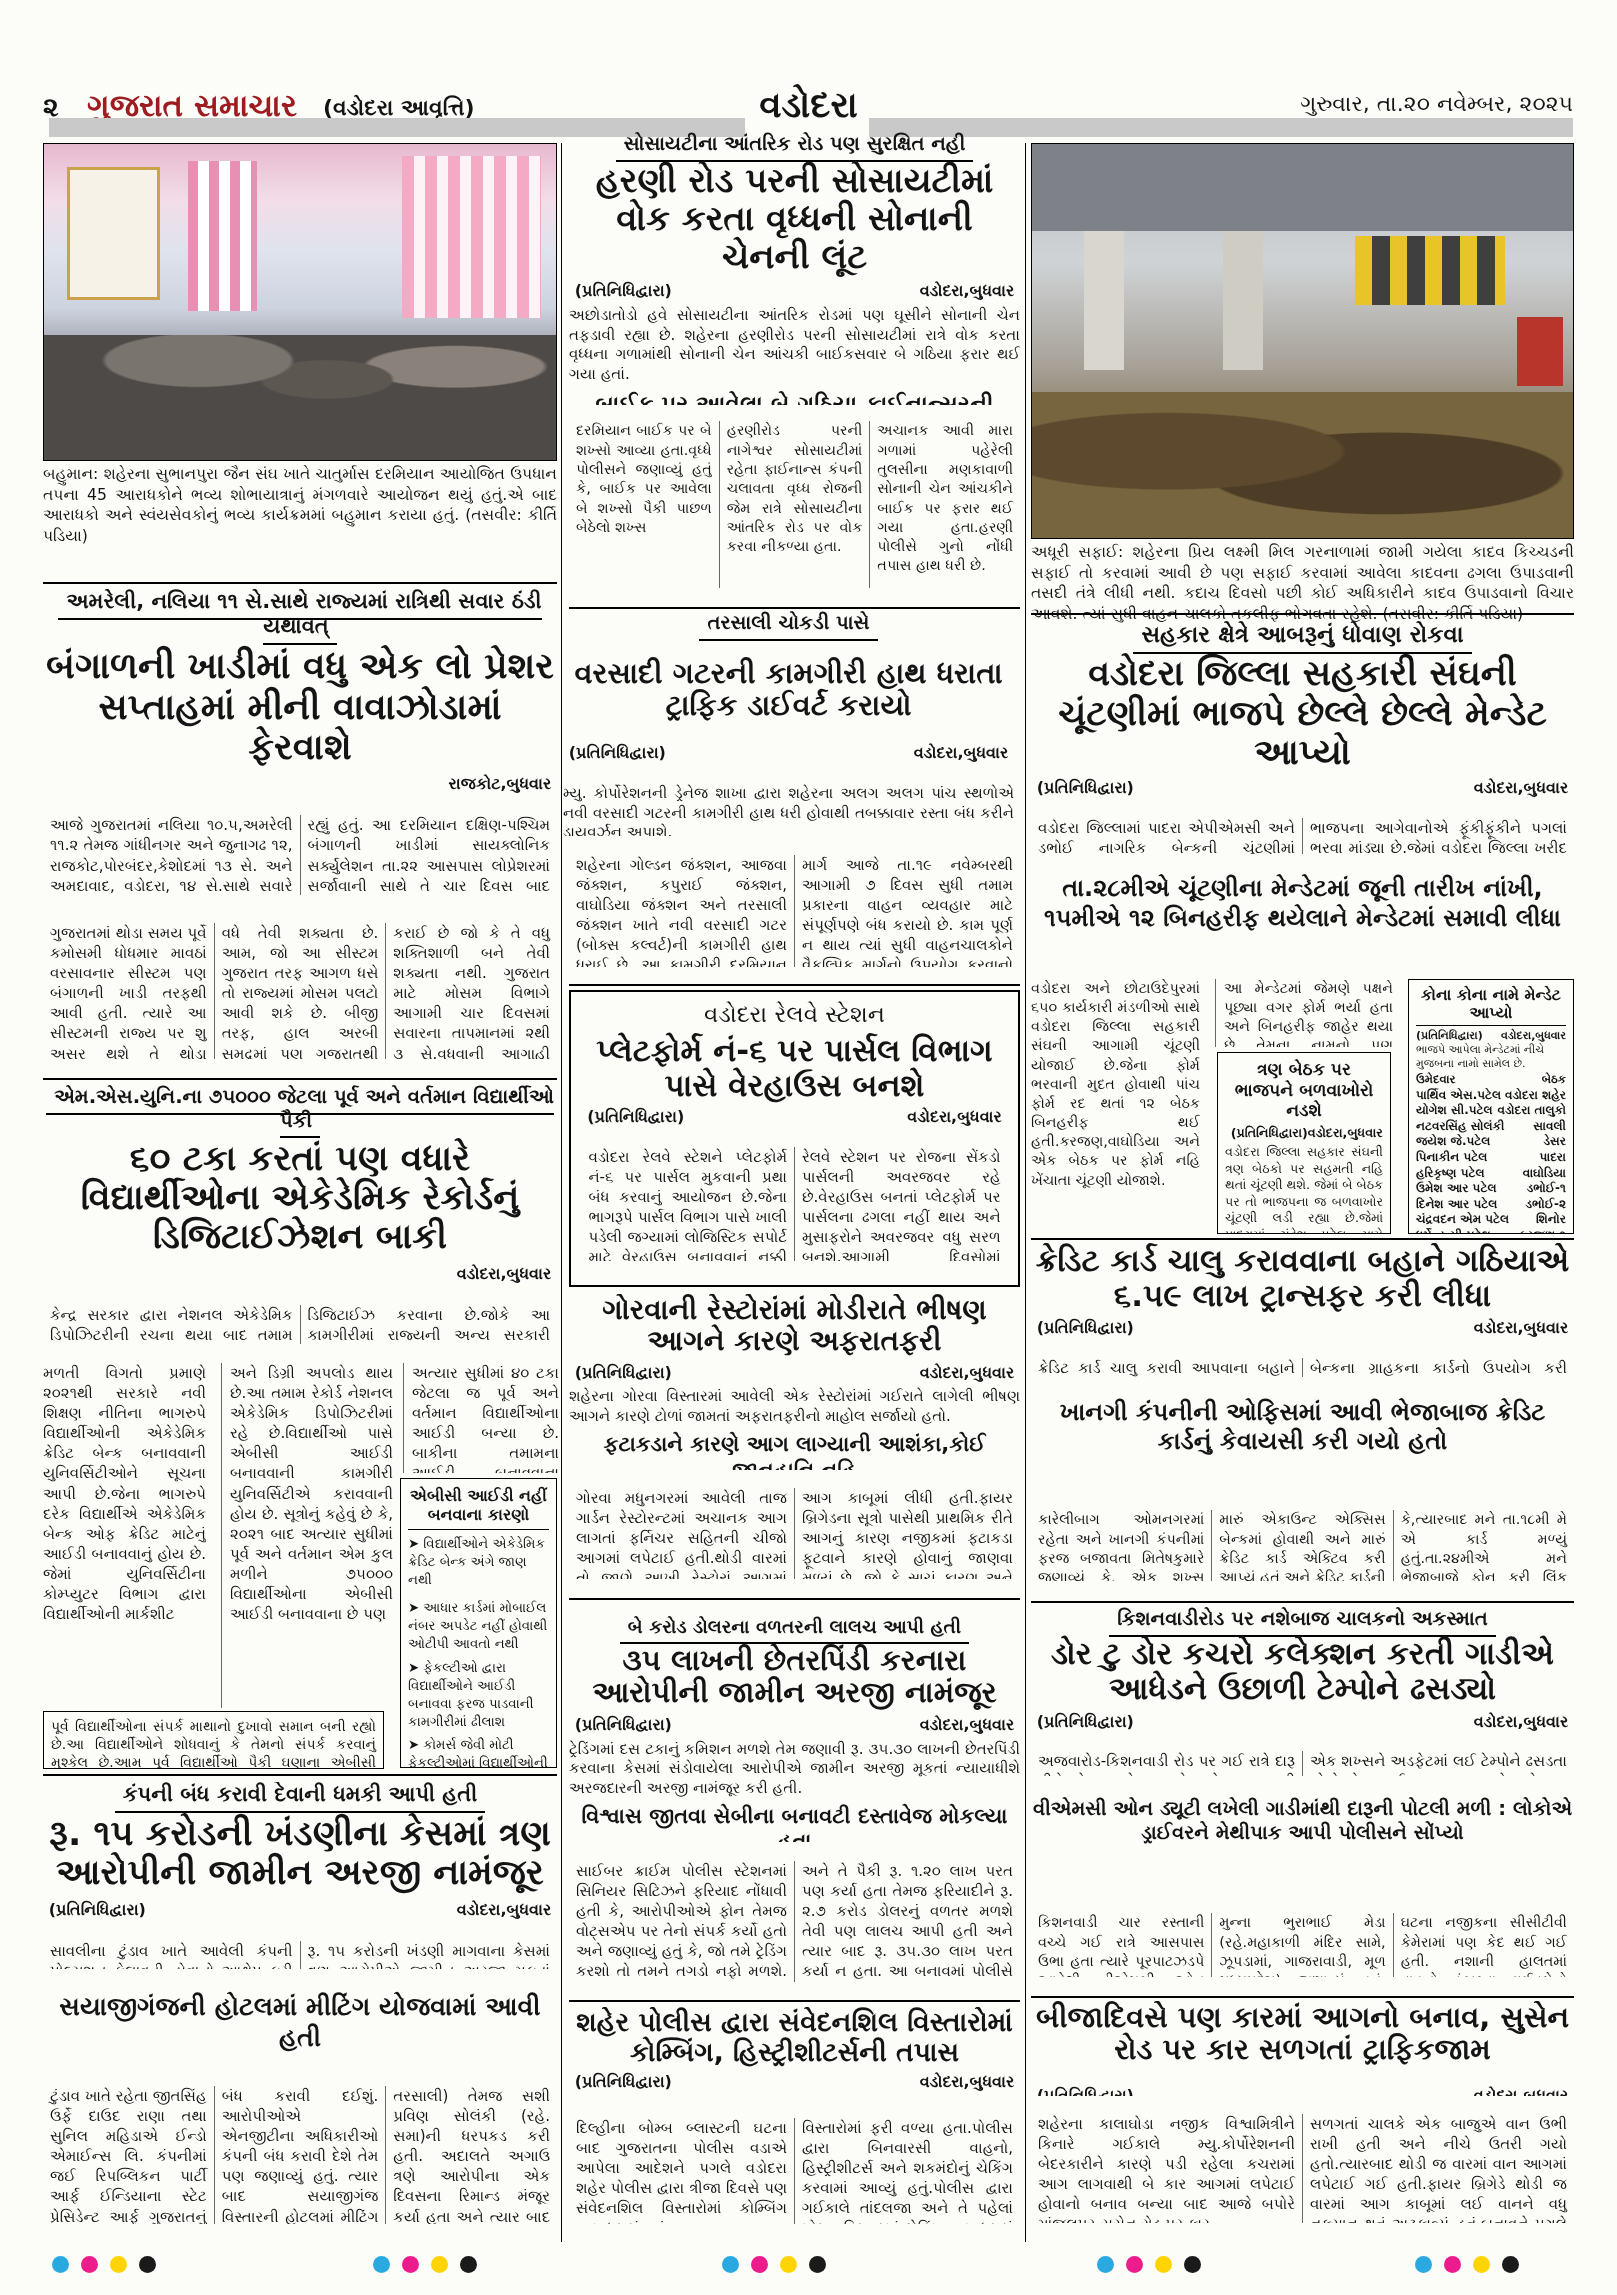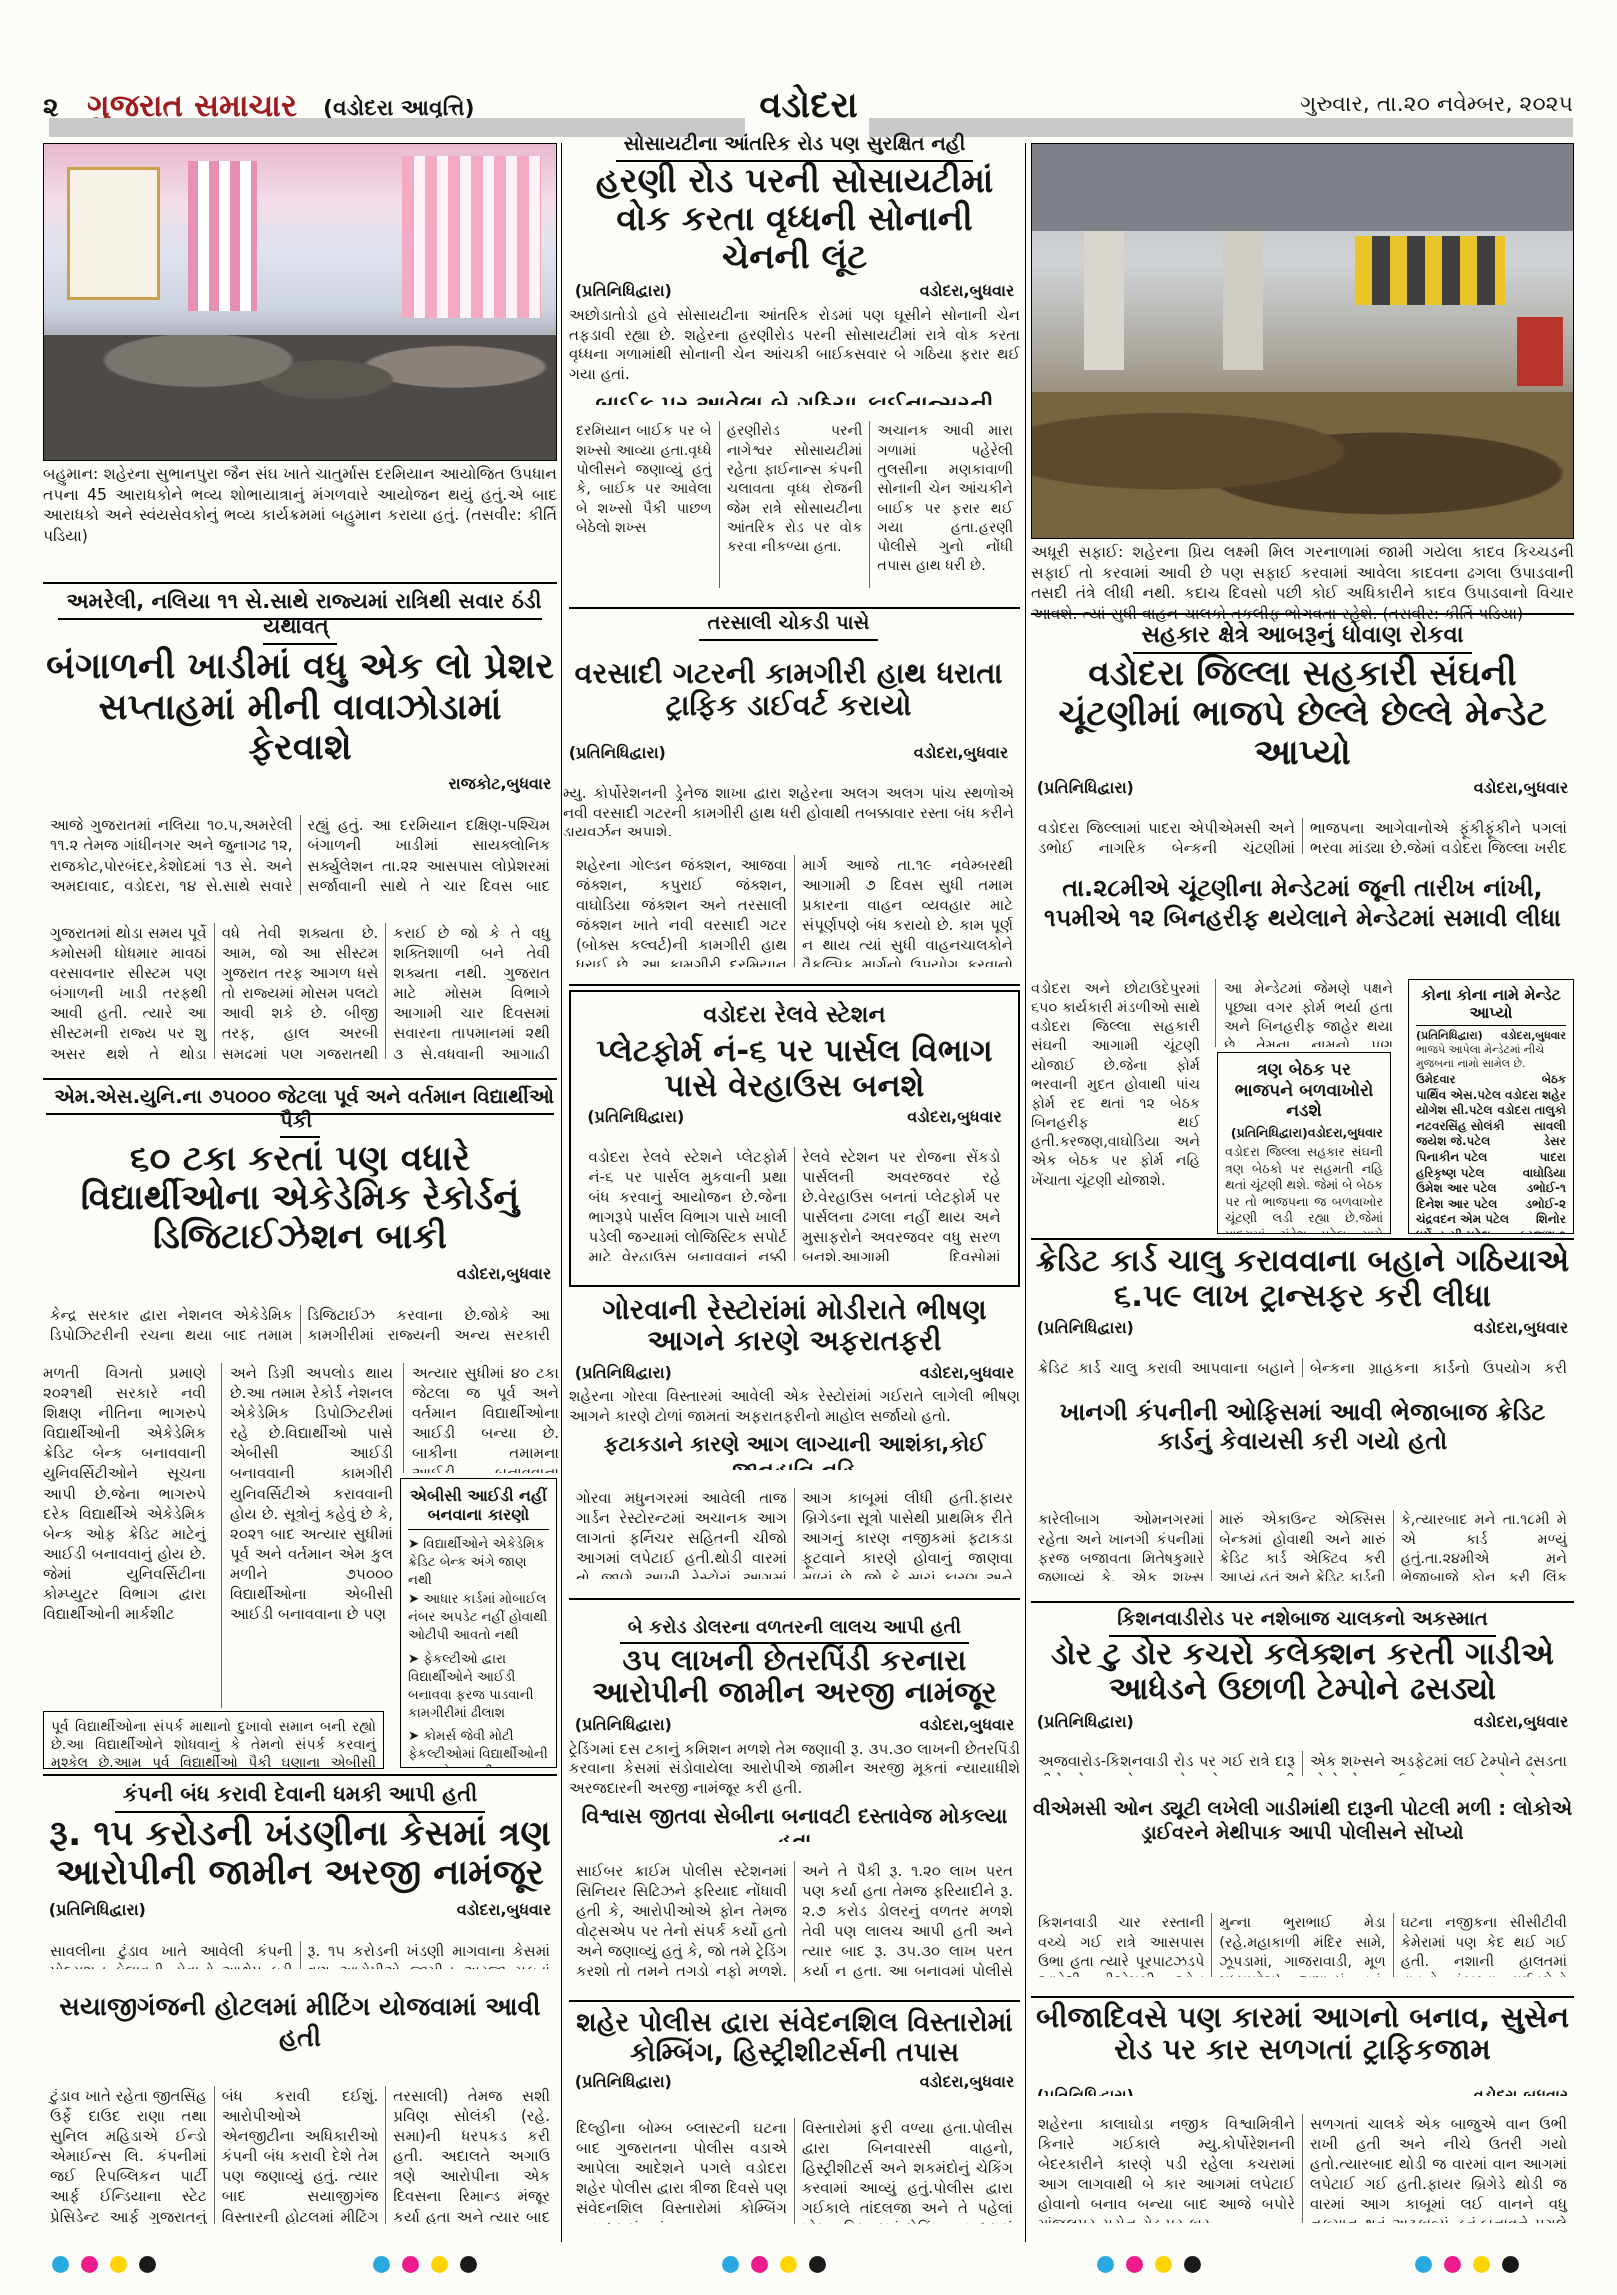--- a/index.html
+++ b/index.html
@@ -92,21 +92,21 @@
       <p class="c">કેન્દ્ર સરકાર દ્વારા નેશનલ એકેડેમિક ડિપોઝિટરીની રચના થયા બાદ તમામ યુનિવર્સિટીઓએ વિદ્યાર્થીઓના રેકોર્ડને</p>
       <p class="c">ડિજિટાઈઝ કરવાના છે.જોકે આ કામગીરીમાં રાજ્યની અન્ય સરકારી યુનિવર્સિટીઓની સરખામણીએ એમ.એસ.યુનિ. સાવ પાછળ રહી ગઈ છે.</p>
     </div>
 
   </section>
   <p class="abs c" style="left:43px;top:1363px;width:163px;height:345px;font-size:15px;line-height:1.34;text-align:justify;margin:0;overflow:hidden">મળતી વિગતો પ્રમાણે ૨૦૨૧થી સરકારે નવી શિક્ષણ નીતિના ભાગરુપે વિદ્યાર્થીઓની એકેડેમિક ક્રેડિટ બેન્ક બનાવવાની યુનિવર્સિટીઓને સૂચના આપી છે.જેના ભાગરુપે દરેક વિદ્યાર્થીએ એકેડેમિક બેન્ક ઓફ ક્રેડિટ માટેનું આઈડી બનાવવાનું હોય છે. જેમાં યુનિવર્સિટીના કોમ્પ્યુટર વિભાગ દ્વારા વિદ્યાર્થીઓની માર્કશીટ</p>
   <p class="abs c" style="left:221px;top:1363px;width:163px;height:345px;font-size:15px;line-height:1.34;text-align:justify;margin:0;overflow:hidden;border-left:1.2px solid #666;padding-left:8px">અને ડિગ્રી અપલોડ થાય છે.આ તમામ રેકોર્ડ નેશનલ એકેડેમિક ડિપોઝિટરીમાં રહે છે.વિદ્યાર્થીઓ પાસે એબીસી આઈડી બનાવવાની કામગીરી યુનિવર્સિટીએ કરાવવાની હોય છે. સૂત્રોનું કહેવું છે કે, ૨૦૨૧ બાદ અત્યાર સુધીમાં પૂર્વ અને વર્તમાન એમ કુલ મળીને ૭૫૦૦૦ વિદ્યાર્થીઓના એબીસી આઈડી બનાવવાના છે પણ</p>
   <p class="abs c" style="left:403px;top:1363px;width:147px;height:110px;font-size:15px;line-height:1.34;text-align:justify;margin:0;overflow:hidden;border-left:1.2px solid #666;padding-left:8px">અત્યાર સુધીમાં ૪૦ ટકા જેટલા જ પૂર્વ અને વર્તમાન વિદ્યાર્થીઓના આઈડી બન્યા છે. બાકીના તમામના આઈડી બનાવવાના બાકી છે.જ્યાં સુધી આઈડી નહીં બને ત્યાં સુધી એકેડેમિક રેકોર્ડનું ડિજિટાઈઝેશન શક્ય બને તેમ નથી.</p>
   <div class="abs box" style="left:400px;top:1478px;width:157px;height:290px;padding:7px">
     <div style="font-weight:700;font-size:16px;text-align:center;border-bottom:1.7px solid #000;padding-bottom:4.6px;margin-bottom:5.8px">એબીસી આઈડી નહીં બનવાના કારણો</div>
-    <div style="font-size:13.3px;line-height:1.35;margin-bottom:1px">➤ વિદ્યાર્થીઓને એકેડેમિક ક્રેડિટ બેન્ક અંગે જાણ નથી</div>
+    <div style="font-size:13.3px;line-height:1.35;margin-bottom:10px">➤ વિદ્યાર્થીઓને એકેડેમિક ક્રેડિટ બેન્ક અંગે જાણ નથી</div>
     <div style="font-size:13.3px;line-height:1.35;margin-bottom:5.8px">➤ આધાર કાર્ડમાં મોબાઈલ નંબર અપડેટ નહીં હોવાથી ઓટીપી આવતો નથી</div>
     <div style="font-size:13.3px;line-height:1.35;margin-bottom:5.8px">➤ ફેકલ્ટીઓ દ્વારા વિદ્યાર્થીઓને આઈડી બનાવવા ફરજ પાડવાની કામગીરીમાં ઢીલાશ</div>
     <div style="font-size:13.3px;line-height:1.35">➤ કોમર્સ જેવી મોટી ફેકલ્ટીઓમાં વિદ્યાર્થીઓની સતત ગેરહાજરી</div>
   </div>
   <div class="abs box" style="left:43px;top:1711px;width:341px;height:58px;padding:4.6px 7px">
     <p style="font-size:14px;line-height:1.3;text-align:justify;margin:0">પૂર્વ વિદ્યાર્થીઓના સંપર્ક માથાનો દુખાવો સમાન બની રહ્યો છે.આ વિદ્યાર્થીઓને શોધવાનું કે તેમનો સંપર્ક કરવાનું મુશ્કેલ છે.આમ પૂર્વ વિદ્યાર્થીઓ પૈકી ઘણાના એબીસી આઈડી બને તેવી શક્યતા ઓછી છે.</p>
   </div>
   <div class="abs hr" style="left:43px;top:1774px;width:514px"></div>
 
   <section class="abs sec" style="left:43px;top:1782px;width:514px;height:284px">
@@ -155,21 +155,21 @@
     <p class="ld" style="font-size:15px">મ્યુ. કોર્પોરેશનની ડ્રેનેજ શાખા દ્વારા શહેરના અલગ અલગ પાંચ સ્થળોએ નવી વરસાદી ગટરની કામગીરી હાથ ધરી હોવાથી તબક્કાવાર રસ્તા બંધ કરીને ડાયવર્ઝન અપાશે.</p>
     <div class="sh" style="font-size:21px">ગોલ્ડન, આજવા, કપુરાઈ, વાઘોડિયા ચોકડી ખાતે કામગીરી થશે</div>
   </section>
   <div class="abs cols" style="left:569px;top:840px;width:451px;height:142px">
     <p class="c">શહેરના ગોલ્ડન જંક્શન, આજવા જંક્શન, કપુરાઈ જંક્શન, વાઘોડિયા જંક્શન અને તરસાલી જંક્શન ખાતે નવી વરસાદી ગટર (બોક્સ કલ્વર્ટ)ની કામગીરી હાથ ધરાઈ છે. આ કામગીરી દરમિયાન કાર્યની સરળતા અને જાહેર સલામતીને ધ્યાને લઈ હાલના તબક્કે તરસાલી જંક્શન</p>
     <p class="c">માર્ગ આજે તા.૧૯ નવેમ્બરથી આગામી ૭ દિવસ સુધી તમામ પ્રકારના વાહન વ્યવહાર માટે સંપૂર્ણપણે બંધ કરાયો છે. કામ પૂર્ણ ન થાય ત્યાં સુધી વાહનચાલકોને વૈકલ્પિક માર્ગનો ઉપયોગ કરવાનો રહેશે. અન્ય જંક્શનો પર કામગીરી તબક્કાવાર હાથ ધરાશે.</p>
   </div>
   <div class="abs hr" style="left:569px;top:984px;width:451px"></div>
 
   <div class="abs box" style="left:569px;top:990px;width:451px;height:297px;border-width:2.3px;padding:9.2px 10.4px">
-    <div style="font-size:23px;font-weight:700;text-align:center">વડોદરા રેલવે સ્ટેશન</div>
+    <div style="font-size:23px;font-weight:400;text-align:center">વડોદરા રેલવે સ્ટેશન</div>
     <h2 class="hl" style="font-size:31px;margin:4.6px 0">પ્લેટફોર્મ નં-૬ પર પાર્સલ વિભાગ પાસે વેરહાઉસ બનશે</h2>
     <div class="by">
         <span>(પ્રતિનિધિદ્વારા)</span>
         <span>વડોદરા,બુધવાર</span>
       </div>
     <div class="cols" style="height:144px;margin-top:5.8px">
       <p class="c">વડોદરા રેલવે સ્ટેશને પ્લેટફોર્મ નં-૬ પર પાર્સલ મુકવાની પ્રથા બંધ કરવાનું આયોજન છે.જેના ભાગરૂપે પાર્સલ વિભાગ પાસે ખાલી પડેલી જગ્યામાં લોજિસ્ટિક સપોર્ટ માટે વેરહાઉસ બનાવવાનું નક્કી કરાયું છે.</p>
       <p class="c">રેલવે સ્ટેશન પર રોજના સેંકડો પાર્સલની અવરજવર રહે છે.વેરહાઉસ બનતાં પ્લેટફોર્મ પર પાર્સલના ઢગલા નહીં થાય અને મુસાફરોને અવરજવર વધુ સરળ બનશે.આગામી દિવસોમાં કામગીરી શરૂ થશે.</p>
     </div>
   </div>

